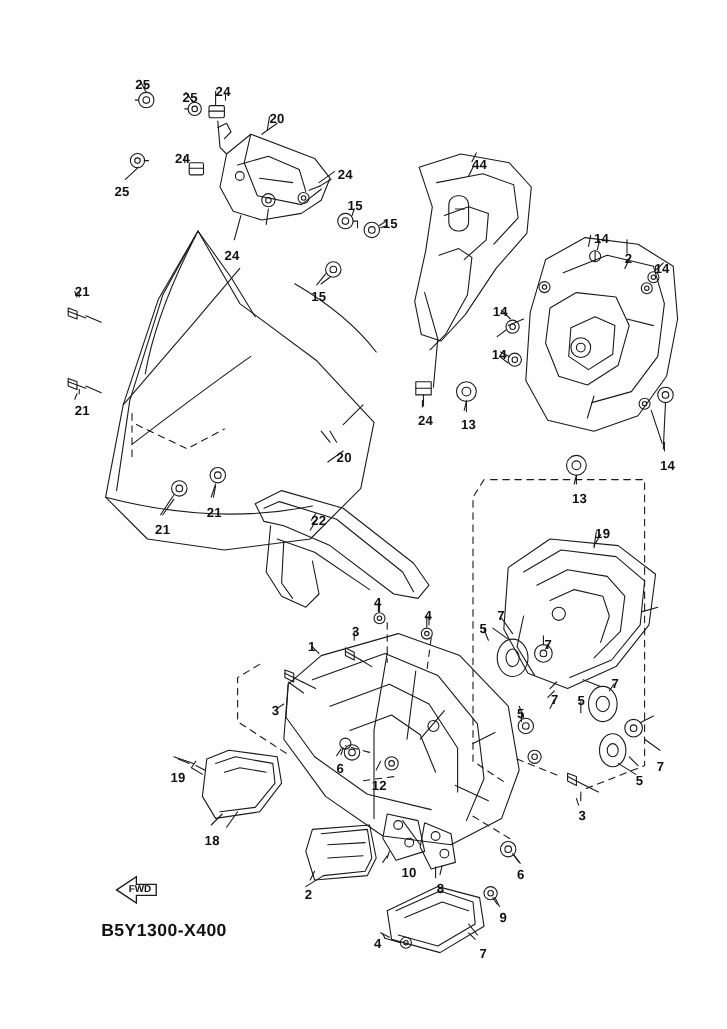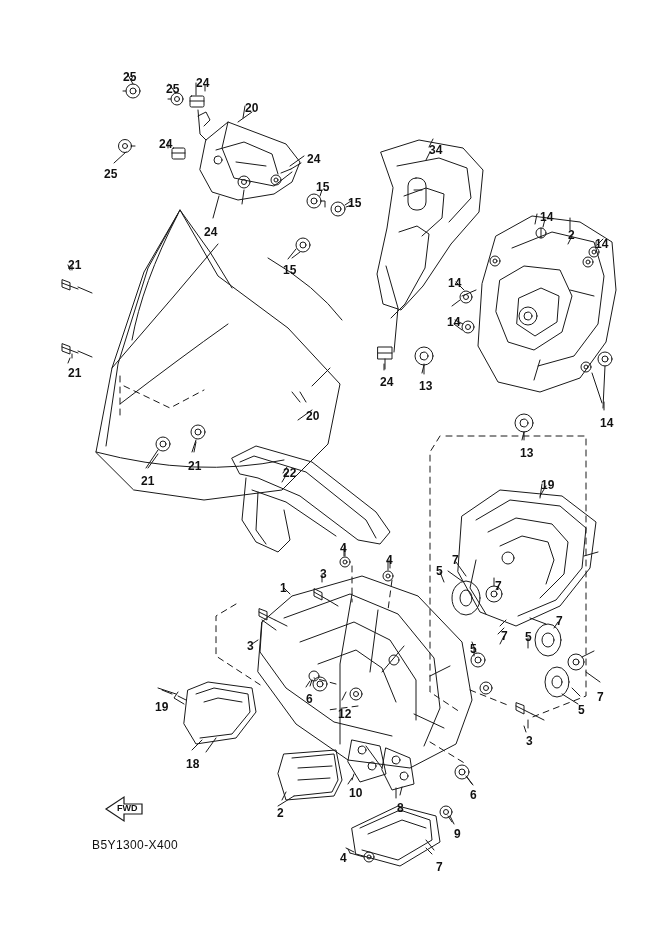--- a/index.html
+++ b/index.html
@@ -2,21 +2,21 @@
 <html><head>
 <meta charset="utf-8">
 <style>
   html,body{margin:0;padding:0;background:#ffffff;}
   body{width:661px;height:935px;position:relative;overflow:hidden;
        font-family:"Liberation Sans",sans-serif;color:#111;}
   #sheet{position:absolute;inset:0;}
   svg#art{position:absolute;left:0;top:0;width:661px;height:935px;}
   .cal{position:absolute;font-size:12px;font-weight:700;color:#111;
        letter-spacing:.2px;white-space:nowrap;}
-  .partcode{position:absolute;font-size:12px;font-weight:400;color:#111;
+  .partcode{position:absolute;font-size:16px;font-weight:700;color:#111;
        letter-spacing:.4px;}
   .fwdtext{position:absolute;font-size:9px;font-weight:700;color:#111;}
 </style>
 </head>
 <body>
 
 <div id="sheet">
 
 <svg id="art" viewBox="0 0 661 935" xmlns="http://www.w3.org/2000/svg">
   <g fill="none" stroke="#1a1a1a" stroke-width="1" stroke-linejoin="round" stroke-linecap="round">
@@ -382,21 +382,21 @@
 <div class="cal" style="left:166px;top:82px">25</div>
 <div class="cal" style="left:196px;top:76px">24</div>
 <div class="cal" style="left:245px;top:101px">20</div>
 <div class="cal" style="left:159px;top:137px">24</div>
 <div class="cal" style="left:307px;top:152px">24</div>
 <div class="cal" style="left:104px;top:167px">25</div>
 <div class="cal" style="left:204px;top:225px">24</div>
 <div class="cal" style="left:316px;top:180px">15</div>
 <div class="cal" style="left:348px;top:196px">15</div>
 <div class="cal" style="left:283px;top:263px">15</div>
-<div class="cal" style="left:429px;top:143px">34</div>
+<div class="cal" style="left:429px;top:143px">44</div>
 <div class="cal" style="left:540px;top:210px">14</div>
 <div class="cal" style="left:568px;top:228px">2</div>
 <div class="cal" style="left:595px;top:237px">14</div>
 <div class="cal" style="left:448px;top:276px">14</div>
 <div class="cal" style="left:447px;top:315px">14</div>
 <div class="cal" style="left:419px;top:379px">13</div>
 <div class="cal" style="left:600px;top:416px">14</div>
 <div class="cal" style="left:520px;top:446px">13</div>
 <div class="cal" style="left:68px;top:258px">21</div>
 <div class="cal" style="left:68px;top:366px">21</div>
@@ -418,21 +418,21 @@
 <div class="cal" style="left:501px;top:629px">7</div>
 <div class="cal" style="left:525px;top:630px">5</div>
 <div class="cal" style="left:470px;top:642px">5</div>
 <div class="cal" style="left:597px;top:690px">7</div>
 <div class="cal" style="left:578px;top:703px">5</div>
 <div class="cal" style="left:155px;top:700px">19</div>
 <div class="cal" style="left:186px;top:757px">18</div>
 <div class="cal" style="left:306px;top:692px">6</div>
 <div class="cal" style="left:338px;top:707px">12</div>
 <div class="cal" style="left:526px;top:734px">3</div>
-<div class="cal" style="left:349px;top:786px">10</div>
+<div class="cal" style="left:365px;top:786px">10</div>
 <div class="cal" style="left:397px;top:801px">8</div>
 <div class="cal" style="left:470px;top:788px">6</div>
 <div class="cal" style="left:277px;top:806px">2</div>
 <div class="cal" style="left:454px;top:827px">9</div>
 <div class="cal" style="left:340px;top:851px">4</div>
 <div class="cal" style="left:436px;top:860px">7</div>
 
 <div class="fwdtext" style="left:117px;top:803px">FWD</div>
 <div class="partcode" style="left:92px;top:838px">B5Y1300-X400</div>
 

